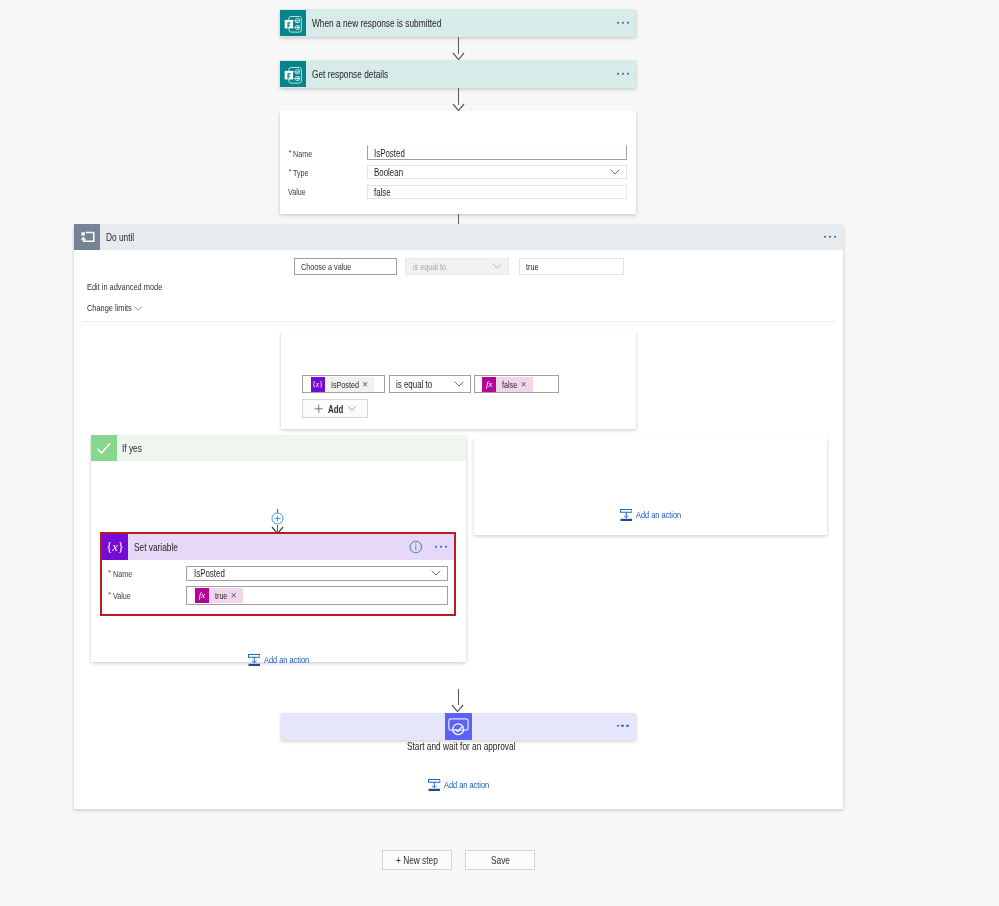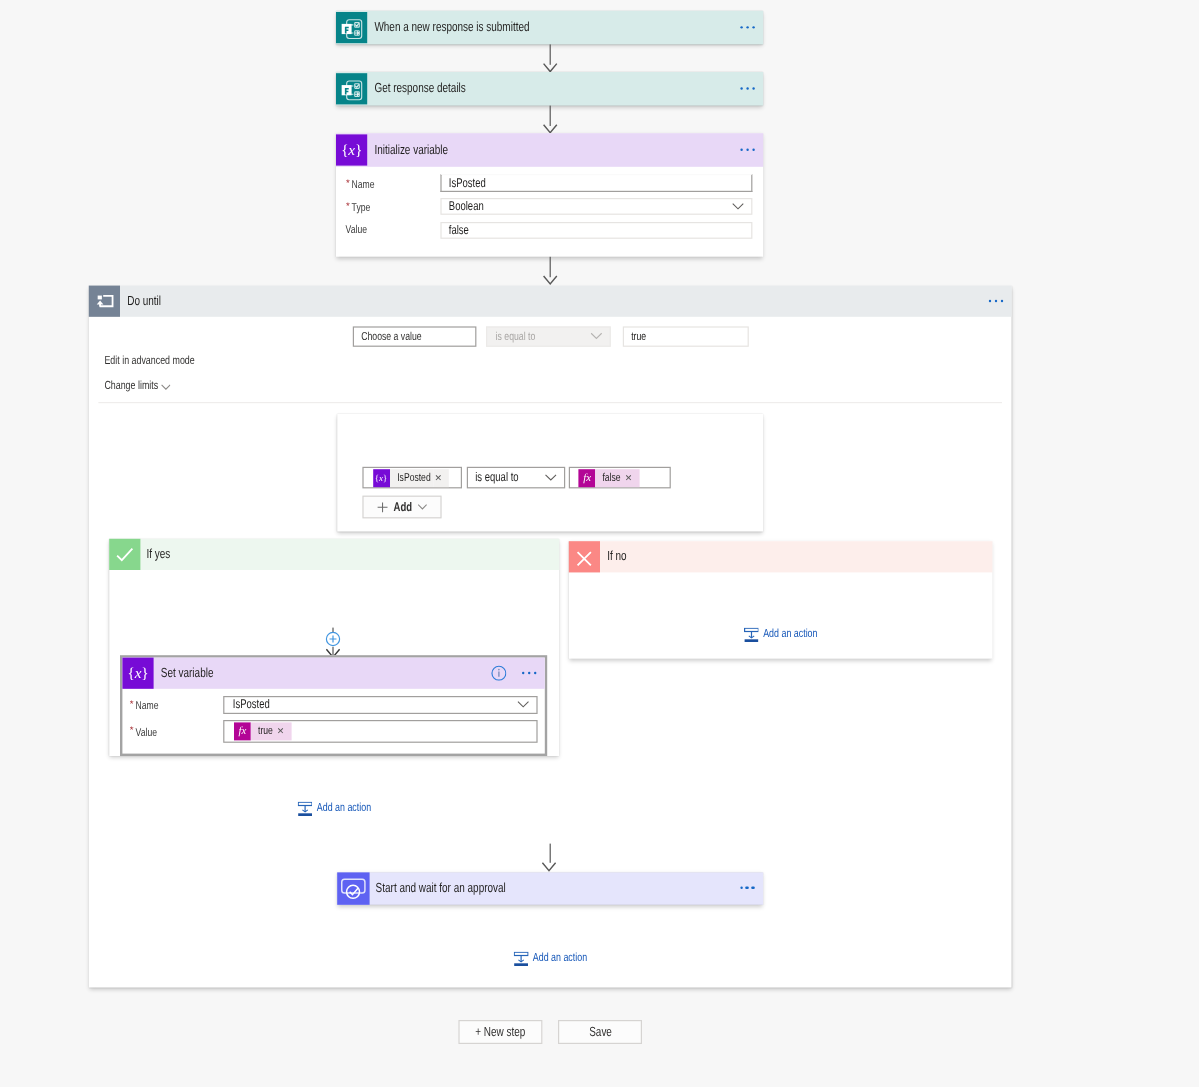--- a/index.html
+++ b/index.html
@@ -144,33 +144,20 @@
         </div>
     </div>
   </div>
 
   <div class="conn" style="left:458px;top:88px;height:17px;"></div>
   <svg class="ahead" style="left:452px;top:103px;" width="13" height="9" viewBox="0 0 13 9">
       <path d="M1 1 L6.5 7.6 L12 1" fill="none" stroke="#595959" stroke-width="1.2"></path>
     </svg>
 
   <div class="card" style="left:280px;top:111px;width:356px;height:103px;background:#fff;">
-    <div class="card-head" style="background:#e8d8f7;">
-      <div class="card-icon" style="background:#770bd6;">
-        <svg width="20" height="20">
-            <use href="#ic-vars"></use>
-          </svg>
-      </div>
-      <div class="card-title"><span class="sx" style="margin-right: -19.845px;">Initialize variable</span></div>
-      <div class="dots">
-          <i></i>
-          <i></i>
-          <i></i>
-        </div>
-    </div>
 
     <div class="flabel" style="left:8.4px;top:35.6px;">
       <span class="req">*</span><span class="sx" style="margin-right: -6.125px;">Name</span>
     </div>
     <div class="inp ul" style="left:86.8px;top:34.4px;width:260px;height:14.6px;">
       <span class="sx" style="margin-right: -10.045px;">IsPosted</span>
     </div>
 
     <div class="flabel" style="left:8.4px;top:55.3px;">
       <span class="req">*</span><span class="sx" style="margin-right: -5.145px;">Type</span>
@@ -188,21 +175,21 @@
     <div class="inp" style="left:86.8px;top:73.6px;width:260px;height:14.4px;">
       <span class="sx" style="margin-right: -5.39px;">false</span>
     </div>
   </div>
 
   <div class="conn" style="left:458px;top:214px;height:17px;"></div>
   <svg class="ahead" style="left:452px;top:229px;" width="13" height="9" viewBox="0 0 13 9">
       <path d="M1 1 L6.5 7.6 L12 1" fill="none" stroke="#595959" stroke-width="1.2"></path>
     </svg>
 
-  <div class="card" style="left:74px;top:238px;width:769px;height:585px;background:#fff;">
+  <div class="card" style="left:74px;top:224px;width:769px;height:585px;background:#fff;">
     <div class="card-head" style="background:#e8ebed;height:26px;">
       <div class="card-icon" style="background:#758395;width:26px;height:26px;">
         <svg width="26" height="26">
             <use href="#ic-dountil"></use>
           </svg>
       </div>
       <div class="card-title"><span class="sx" style="margin-right: -9.065px;">Do until</span></div>
       <div class="dots">
           <i></i>
           <i></i>
@@ -271,42 +258,42 @@
         <svg width="9.6" height="9.6" viewBox="0 0 10 10" style="margin-right:4.6px;">
             <path d="M5 0.7v8.6M0.7 5h8.6" stroke="#6a6a6a" stroke-width=".9" fill="none"></path>
           </svg>
         <span class="sx" style="font-weight: bold; font-size: 10.5px; margin-right: -4.9px;">Add</span>
         <svg width="8" height="5" viewBox="0 0 8 5" style="margin-left:4.5px;">
             <path d="M0.5 0.6 L4 4.1 L7.5 0.6" fill="none" stroke="#8a8886" stroke-width=".85"></path>
           </svg>
       </div>
     </div>
 
-    <div class="card" style="left:16.5px;top:211.3px;width:375px;height:181px;background:#fff;">
+    <div class="card" style="left:16.5px;top:211.3px;width:375px;height:227px;background:#fff;">
       <div class="card-head" style="background:#edf7ef;height:26px;">
         <div class="card-icon" style="background:#87d78d;width:26px;height:26px;">
           <svg width="26" height="26" viewBox="0 0 26 26">
               <path d="M6.6 14.0 L10.5 17.8 L19.3 8.2" fill="none" stroke="#fff" stroke-width="1.5"></path>
             </svg>
         </div>
         <div class="card-title"><span class="sx" style="margin-right: -6.37px;">If yes</span></div>
       </div>
 
 
       <div class="conn" style="left:186.3px;top:73.5px;height:4px;"></div>
       <svg style="position:absolute;left:180.3px;top:77.1px;" width="13" height="13" viewBox="0 0 13 13">
         <circle cx="6.5" cy="6.5" r="5.5" fill="#fff" stroke="#4296e0" stroke-width="1.0"></circle>
         <path d="M6.5 3.6v5.8M3.6 6.5h5.8" stroke="#4296e0" stroke-width="1.0" fill="none"></path>
       </svg>
       <div class="conn" style="left:186.3px;top:90.1px;height:7px;"></div>
       <svg class="ahead" style="left:180.3px;top:91.2px;" width="13" height="9" viewBox="0 0 13 9">
           <path d="M1 1 L6.5 7.6 L12 1" fill="none" stroke="#3a3a3a" stroke-width="1.2"></path>
         </svg>
 
-      <div class="card" style="left:9.3px;top:96.5px;width:356px;height:84.4px;background:#fff;border:2px solid #a3a3a3;box-shadow:none;">
+      <div class="card" style="left:9.3px;top:96.5px;width:356px;height:84.4px;background:#fff;border:2px solid #b91c1c;box-shadow:none;">
         <div class="card-head" style="background:#e8d8f7;height:26px;">
           <div class="card-icon" style="background:#770bd6;width:26px;height:26px;">
             <svg width="20" height="20">
                 <use href="#ic-vars"></use>
               </svg>
           </div>
           <div class="card-title"><span class="sx" style="margin-right: -14.21px;">Set variable</span></div>
           <svg style="position:absolute;right:31.5px;top:50%;transform:translateY(-50%);" width="13.5" height="13.5" viewBox="0 0 14 14">
             <circle cx="7" cy="7" r="6.0" fill="none" stroke="#2f7dd8" stroke-width="1.0"></circle>
             <path d="M7 5.6v4.4" stroke="#7d8fbb" stroke-width="1.2"></path>
@@ -347,43 +334,35 @@
 
       <div class="addaction" style="left:157px;top:219px;">
         <svg width="12.5" height="12.5" style="flex:0 0 12.5px;">
             <use href="#ic-addaction"></use>
           </svg>
         <span class="lbl"><span class="sx" style="margin-right: -14.7px;">Add an action</span></span>
       </div>
     </div>
 
     <div class="card" style="left:400.4px;top:212.6px;width:353px;height:98.5px;background:#fff;">
-      <div class="card-head" style="background:#fdeeeb;height:26px;">
-        <div class="card-icon" style="background:#fb8885;width:26px;height:26px;">
-          <svg width="26" height="26" viewBox="0 0 26 26">
-              <path d="M7.3 9.1 L18.4 20.2 M18.4 9.1 L7.3 20.2" fill="none" stroke="#fff" stroke-width="1.5"></path>
-            </svg>
-        </div>
-        <div class="card-title"><span class="sx" style="margin-right: -5.145px;">If no</span></div>
-      </div>
       <div class="addaction" style="left:145.5px;top:72px;">
         <svg width="12.5" height="12.5" style="flex:0 0 12.5px;">
             <use href="#ic-addaction"></use>
           </svg>
         <span class="lbl"><span class="sx" style="margin-right: -14.7px;">Add an action</span></span>
       </div>
     </div>
 
     <div class="conn" style="left:383.5px;top:464.9px;height:16px;"></div>
     <svg class="ahead" style="left:377.4px;top:479.5px;" width="13" height="9" viewBox="0 0 13 9">
         <path d="M1 1 L6.5 7.6 L12 1" fill="none" stroke="#595959" stroke-width="1.2"></path>
       </svg>
 
     <div class="card" style="left:206.5px;top:488.5px;width:355px;height:27px;background:#e5e5fc;">
-      <div class="card-head" style="height:27px;">
+      <div class="card-head" style="height:27px;flex-direction:column;">
         <div class="card-icon" style="background:#5e62f2;width:27px;height:27px;">
           <svg width="27" height="27">
               <use href="#ic-approvals"></use>
             </svg>
         </div>
         <div class="card-title"><span class="sx" style="margin-right: -35.28px;">Start and wait for an approval</span></div>
         <div class="dots">
             <i></i>
             <i></i>
             <i></i>

